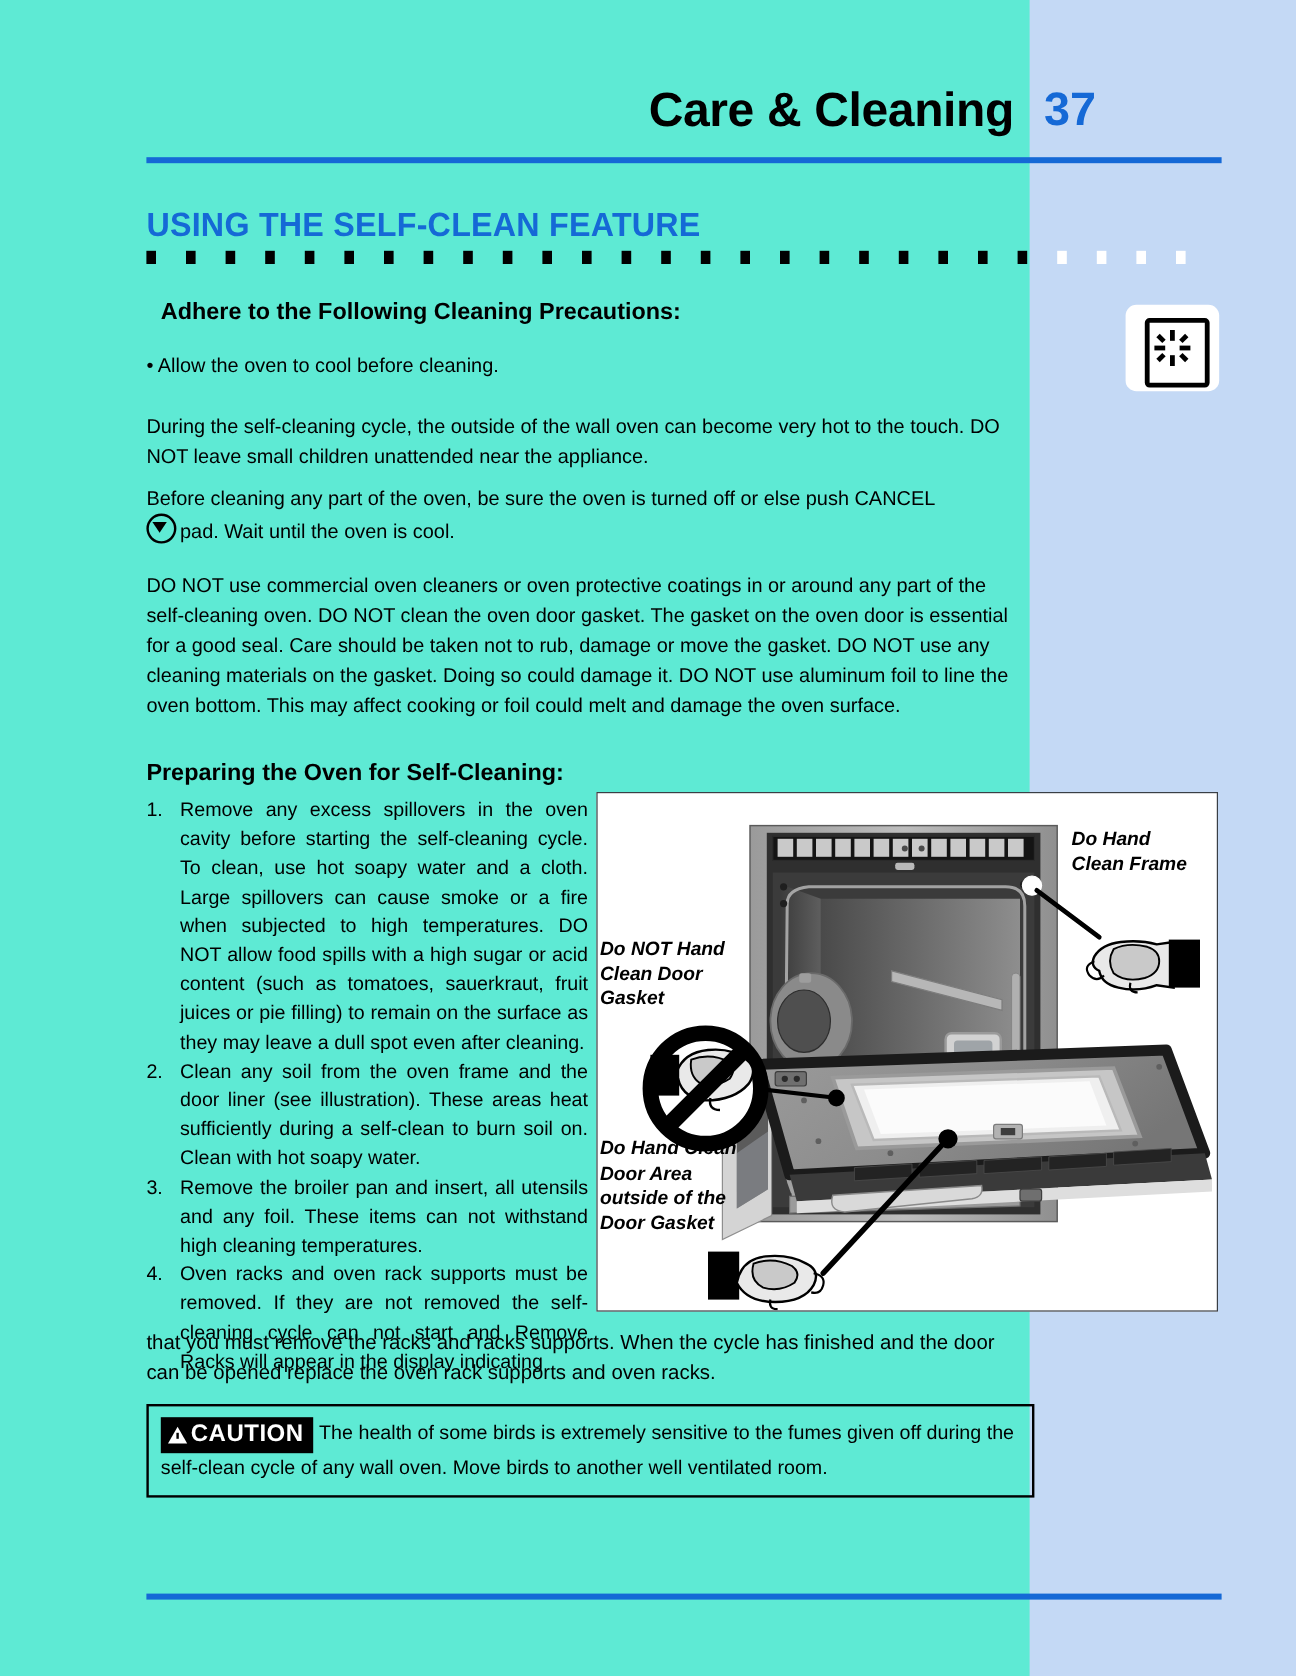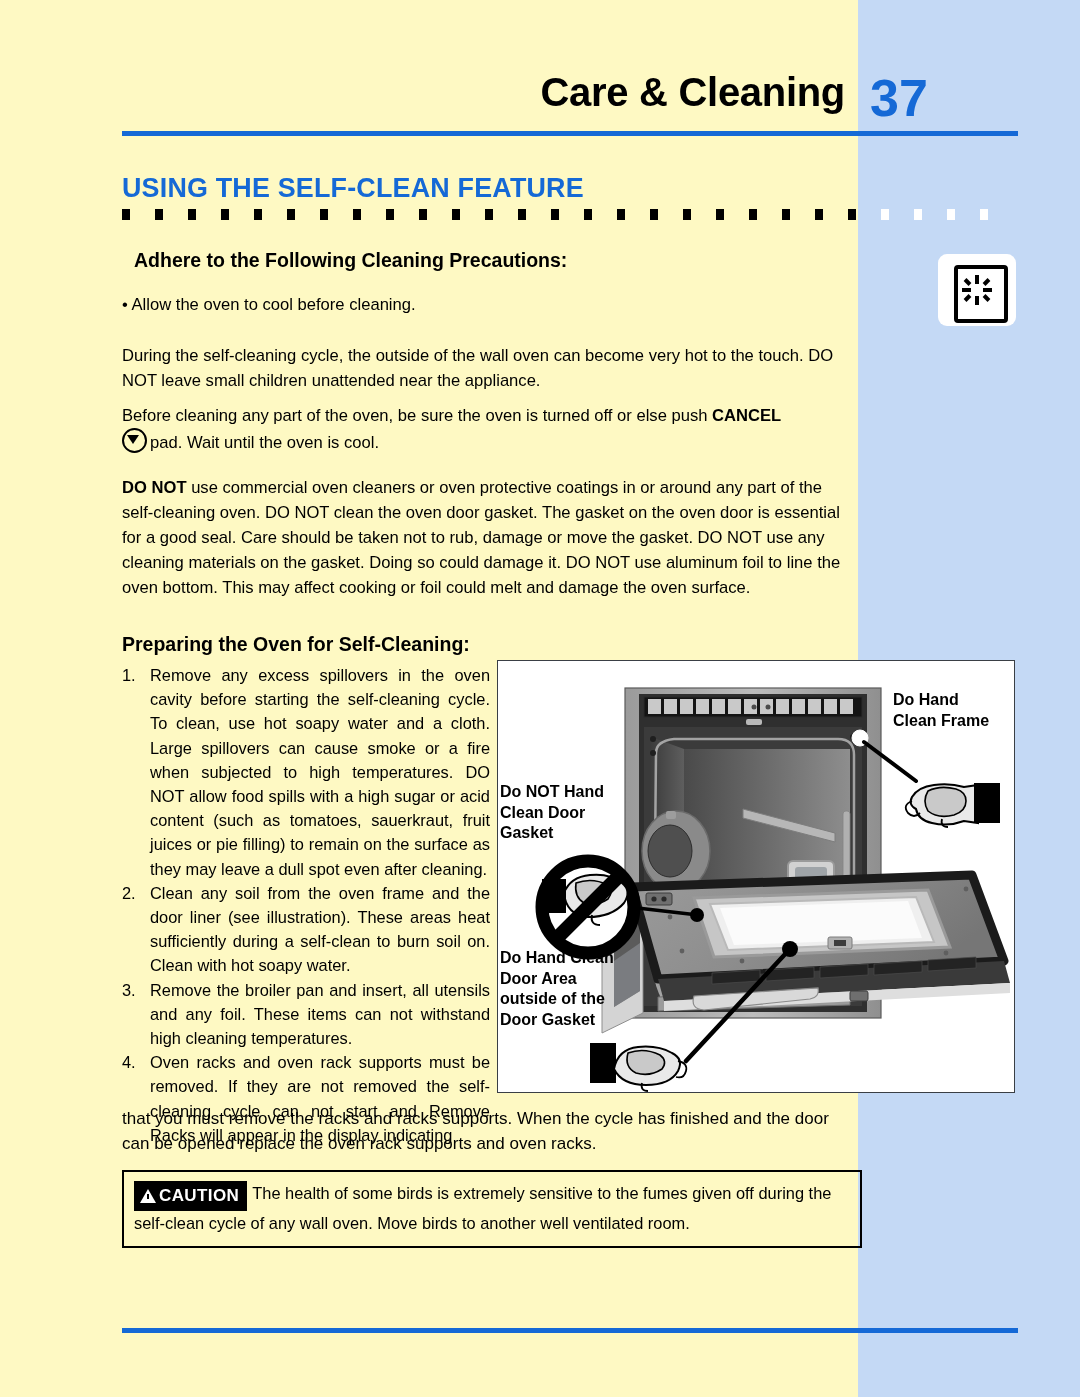--- a/index.html
+++ b/index.html
@@ -13,21 +13,21 @@
     position: relative;
     font-family: "Liberation Sans", sans-serif;
     color: #000;
     overflow: hidden;
   }
 
   
   #page {
     position: absolute;
     inset: 0;
-    background: #fef9c3;
+    background: #5eead4;
   }
   #blue-band {
     position: absolute;
     left: 858px;
     top: 0;
     width: 222px;
     height: 1397px;
     background: #c4d9f5;
   }
   .rule-top {
@@ -57,21 +57,21 @@
     font-size: 40px;
     font-weight: bold;
     letter-spacing: -0.3px;
     color: #000;
     line-height: 1;
   }
   #header-page-no {
     position: absolute;
     left: 870px;
     top: 72px;
-    font-size: 52px;
+    font-size: 39px;
     font-weight: bold;
     color: #1569d6;
     line-height: 1;
   }
 
   
   #section-heading {
     position: absolute;
     left: 122px;
     top: 172px;
@@ -112,21 +112,21 @@
     color: #000;
   }
   .para.narrow { width: 722px; }
   .sub-head {
     position: absolute;
     left: 122px;
     font-size: 19.5px;
     font-weight: bold;
     line-height: 24px;
   }
-  .bold { font-weight: bold; }
+  .bold { font-weight: normal; }
 
   
   .pad-glyph {
     display: inline-block;
     width: 21px;
     height: 21px;
     border: 2.2px solid #000;
     border-radius: 50%;
     position: relative;
     vertical-align: -5px;
@@ -206,21 +206,21 @@
     padding: 9px 10px 10px 10px;
     border: 2px solid #000;
     font-size: 16.4px;
     line-height: 25px;
   }
   .caution-badge {
     display: inline-block;
     background: #000;
     color: #fff;
     font-weight: bold;
-    font-size: 17px;
+    font-size: 20px;
     padding: 2px 8px 3px 6px;
     letter-spacing: 0.4px;
     vertical-align: -2px;
     margin-right: 5px;
   }
   .caution-badge .tri {
     display: inline-block;
     width: 0; height: 0;
     border-left: 8px solid transparent;
     border-right: 8px solid transparent;
@@ -250,20 +250,21 @@
     overflow: hidden;
   }
   #illus svg { display: block; }
   .ill-label {
     position: absolute;
     font-size: 16px;
     font-weight: bold;
     line-height: 20.5px;
     color: #000;
     white-space: pre-line;
+    font-style: italic;
   }
   #label-frame { left: 893px; top: 690px; }
   #label-nohand { left: 500px; top: 782px; }
   #label-doorarea { left: 500px; top: 948px; }
 </style>
 </head>
 <body>
 
 <div id="page">
 

